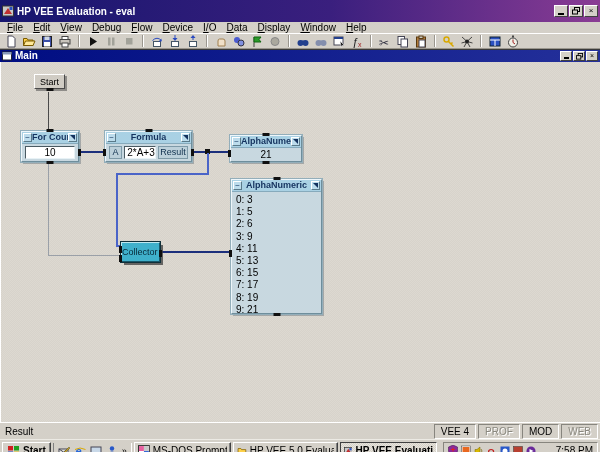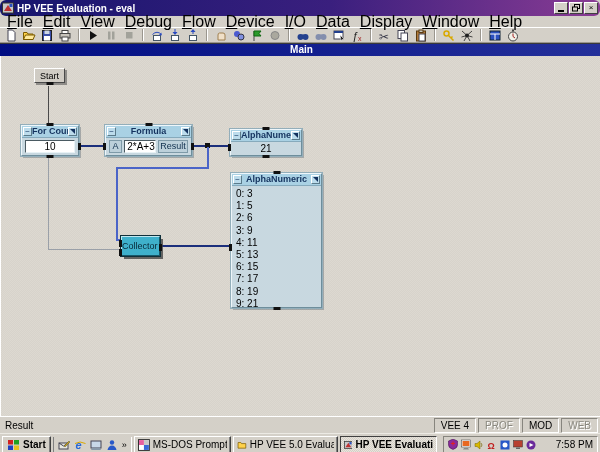--- a/index.html
+++ b/index.html
@@ -1,49 +1,49 @@
 <!DOCTYPE html>
 <html><head>
 <meta charset="utf-8">
 <style>
   * { margin:0; padding:0; box-sizing:border-box; }
   body { font-family:"Liberation Sans", sans-serif; background:#000; }
   .screen { position:relative; width:600px; height:452px; background:#d4d0c8; overflow:hidden; }
 
   
-  .titlebar { height:16px; display:flex; align-items:center; padding:0 2px;
-    background:linear-gradient(to right,#16166e 0%,#3a1f7e 55%,#8a3c94 100%);border-radius:6px; }
+  .titlebar { height:22px; display:flex; align-items:center; padding:0 2px;
+    background:linear-gradient(to right,#16166e 0%,#3a1f7e 55%,#8a3c94 100%); }
   .titlebar .ticon { width:12px; height:12px; margin-right:3px; flex:0 0 auto; }
   .titlebar .ttext { color:#fff; font-size:10px; font-weight:bold; flex:1;
     white-space:nowrap; overflow:hidden; line-height:13px; }
   .winbtns { display:flex; gap:1px; }
   .wbtn { width:14px; height:12px; background:#d4d0c8; border:1px solid;
     border-color:#fff #404040 #404040 #fff; display:flex; align-items:center;
     justify-content:center; font-size:8px; line-height:8px; color:#000; }
   .wbtn.small { width:12px; height:10px; font-size:7px; }
   .g-min { display:block; width:6px; height:2px; background:#000; margin-top:5px; }
   .wbtn.small .g-min { margin-top:4px; width:5px; }
 
   
   .menubar { height:12px; display:flex; align-items:center; background:#d4d0c8;
     border-bottom:1px solid #fff; padding-left:2px; }
-  .menubar span { display:inline-block; font-size:16px; color:#000; padding:16px 5px; line-height:12px; }
+  .menubar span { display:inline-block; font-size:10px; color:#000; padding:16px 5px; line-height:12px; }
   .menubar span::first-letter { text-decoration:underline; }
 
   
   .toolbar { height:15px; display:flex; align-items:center; background:#d4d0c8;
     border-bottom:1px solid #9a968e; padding-left:2px; }
   .tbtn { width:18px; height:14px; display:flex; align-items:center; justify-content:center; }
   .tbtn svg { width:14px; height:13px; }
   .tsep { width:2px; height:12px; border-left:1px solid #9a968e; border-right:1px solid #fff; margin:0 4px; }
   .dim { opacity:.45; }
 
   
   .childbar { height:13px; display:flex; align-items:center; padding:0 2px;
-    background:linear-gradient(to right,#000d82,#24309a); border-top:1px solid #3a3a3a;flex-direction:column; }
+    background:linear-gradient(to right,#000d82,#24309a); border-top:1px solid #3a3a3a; }
   .childbar .ttext { color:#fff; font-size:10px; font-weight:bold; flex:1; line-height:12px; margin-left:3px; }
   .childbar .ticon { width:10px; height:10px; }
 
   
   .workspace { position:relative; height:360px; background:#d7d3cb;
     background-image:conic-gradient(#ddd9d1 25%, transparent 0 50%, #ddd9d1 0 75%, transparent 0);
     background-size:2px 2px; border-left:1px solid #fff; overflow:hidden; }
 
   .wire { position:absolute; }
   .pin-t { position:absolute; top:-3px; left:50%; transform:translateX(-50%); width:7px; height:3px; background:#101010; }

